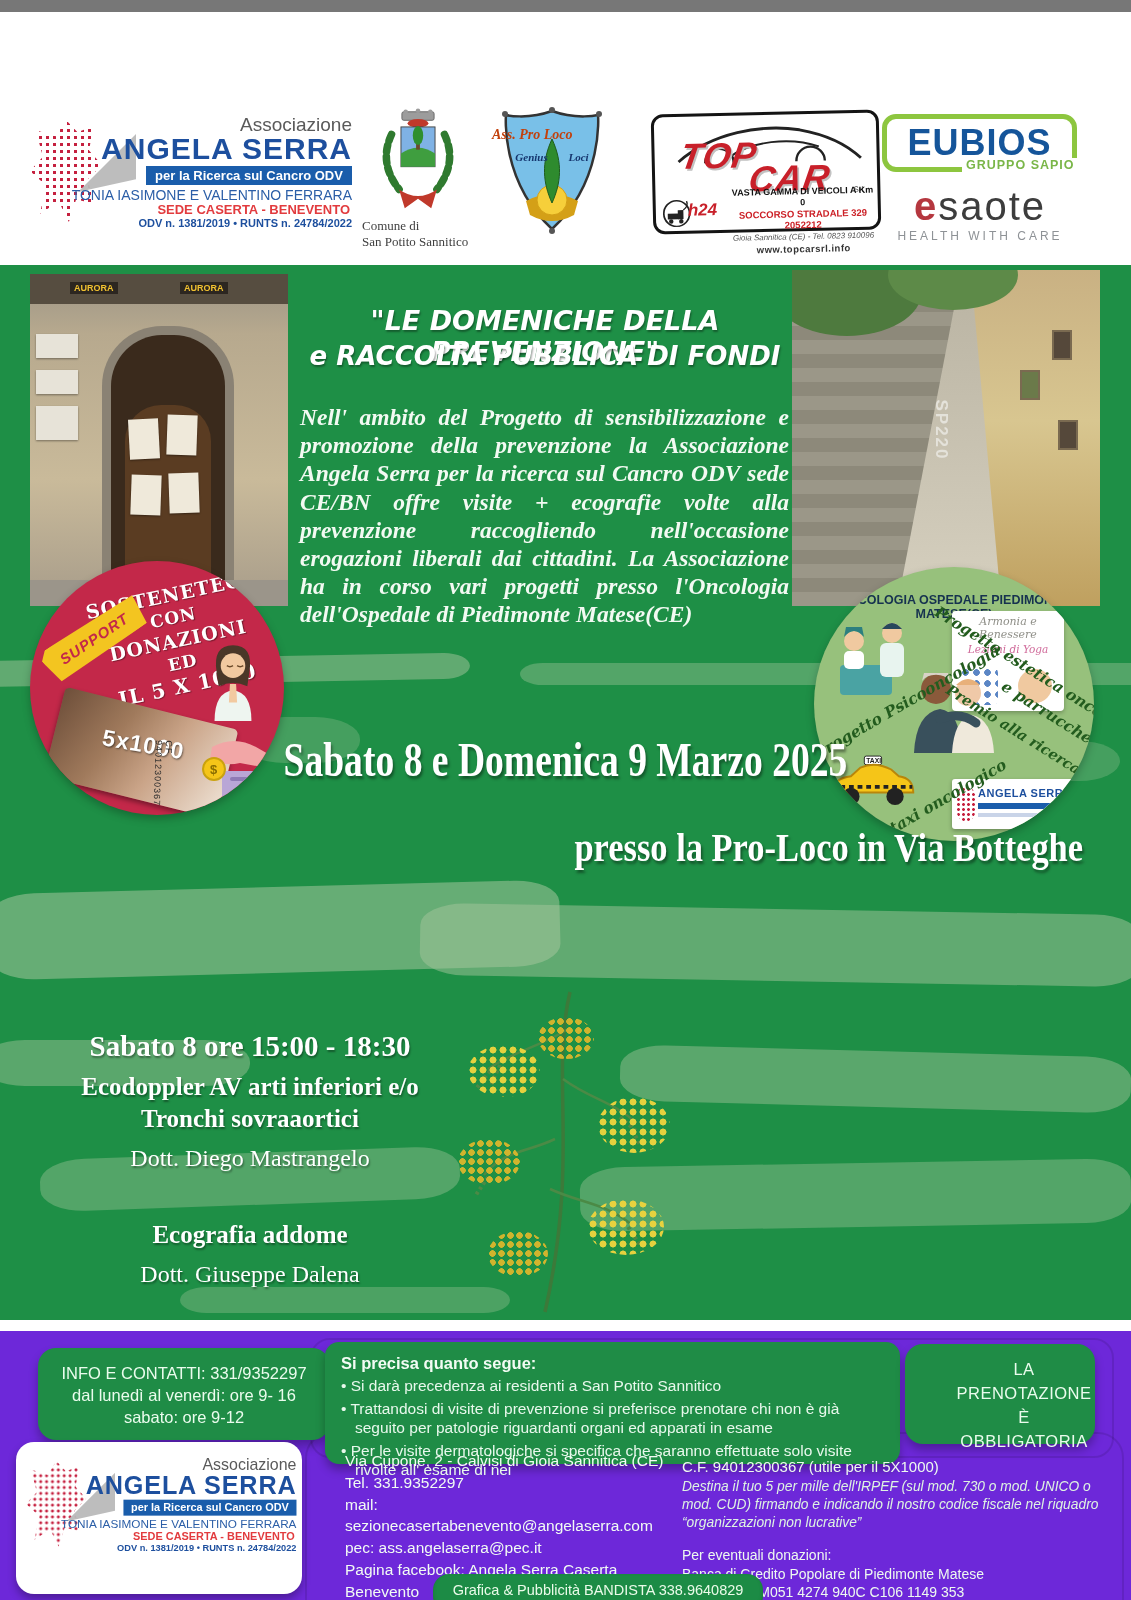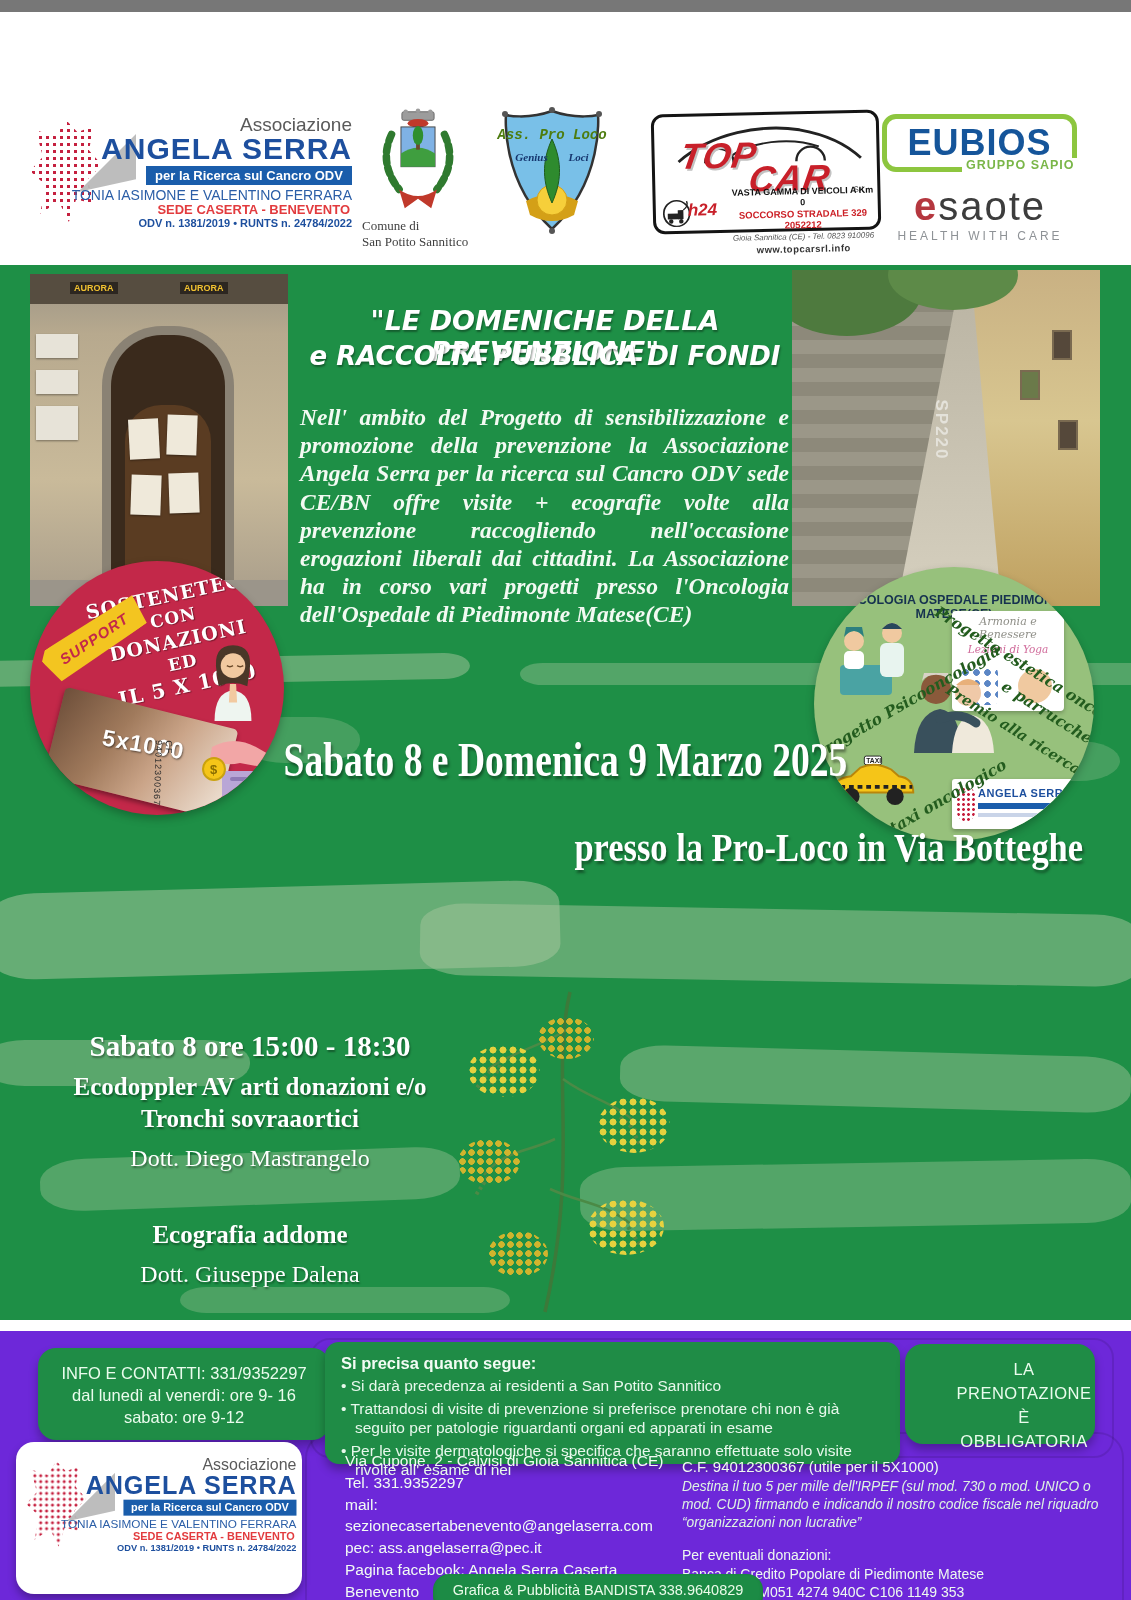--- a/index.html
+++ b/index.html
@@ -20,22 +20,22 @@
   .aslogo .assede{position:absolute;right:2px;top:88px;font-size:13px;font-weight:bold;color:#e23b3e;}
   .aslogo .asreg{position:absolute;right:0;top:103px;font-size:11px;font-weight:bold;color:#1d4f9e;}
   .aslogo .asdots{position:absolute;left:0;top:6px;width:72px;height:102px;
       background:radial-gradient(#c5203f 1.6px,rgba(0,0,0,0) 2px);background-size:7px 7px;
       clip-path:polygon(50% 0,66% 12%,88% 6%,82% 30%,100% 44%,80% 58%,90% 82%,64% 78%,54% 100%,40% 80%,14% 92%,22% 64%,0 50%,18% 36%,8% 10%,36% 16%);}
   .aslogo .astri{position:absolute;left:48px;top:20px;width:58px;height:58px;background:#b9b9b9;
       clip-path:polygon(100% 0,100% 78%,0 100%);opacity:.95;}
 
   
   .capt{font-family:"Liberation Serif",serif;color:#3f3f3f;font-size:13px;line-height:16px;}
-  .plline1{position:absolute;left:0;top:22px;width:100%;text-align:center;font-family:Liberation Mono, monospace;
-           font-weight:bold;font-style:italic;color:#4d7c0f;font-size:14px;}
+  .plline1{position:absolute;left:0;top:22px;width:100%;text-align:left;font-family:Liberation Serif, serif;
+           font-weight:bold;font-style:italic;color:#c2410c;font-size:14px;}
   .plline2{position:absolute;left:0;top:46px;width:100%;text-align:center;font-family:"Liberation Serif",serif;
            font-weight:bold;font-style:italic;color:#15356e;font-size:11px;word-spacing:18px;}
   .topcar{position:absolute;left:652px;top:100px;width:222px;height:114px;background:#fff;border:3px solid #141414;
           border-radius:12px;transform:rotate(-1.3deg);}
   .tcword{position:absolute;font-weight:bold;font-style:italic;color:#c8202a;text-shadow:2px 2px 0 #c2c2c2;
           font-size:36px;letter-spacing:1px;line-height:1;}
   .tclines{position:absolute;left:76px;top:72px;width:142px;text-align:center;line-height:10.5px;}
   .eubios{position:absolute;left:882px;top:102px;width:185px;height:48px;border:5px solid #8dc63f;border-radius:14px;
           display:flex;align-items:center;justify-content:center;}
   .eubios .ename{font-size:36px;font-weight:bold;color:#15559a;letter-spacing:1px;}
@@ -387,21 +387,21 @@
       <div class="mimo" style="left:38px;top:58px;width:72px;height:52px;"></div>
       <div class="mimo mimo2" style="left:108px;top:30px;width:56px;height:42px;"></div>
       <div class="mimo" style="left:168px;top:110px;width:72px;height:56px;"></div>
       <div class="mimo mimo2" style="left:28px;top:152px;width:62px;height:46px;"></div>
       <div class="mimo" style="left:158px;top:212px;width:76px;height:56px;"></div>
       <div class="mimo mimo2" style="left:58px;top:244px;width:60px;height:46px;"></div>
     </div>
 
     <div class="colL srf wshad">
       <div class="schH abs ctr" style="left:0;top:765px;width:420px;">Sabato 8 ore 15:00 - 18:30</div>
-      <div class="schE abs ctr" style="left:0;top:808px;width:420px;">Ecodoppler AV arti donazioni e/o</div>
+      <div class="schE abs ctr" style="left:0;top:808px;width:420px;">Ecodoppler AV arti inferiori e/o</div>
       <div class="schE abs ctr" style="left:0;top:840px;width:420px;">Tronchi sovraaortici</div>
       <div class="schD abs ctr" style="left:0;top:880px;width:420px;">Dott. Diego Mastrangelo</div>
       <div class="schE abs ctr" style="left:0;top:956px;width:420px;">Ecografia addome</div>
       <div class="schD abs ctr" style="left:0;top:996px;width:420px;">Dott. Giuseppe Dalena</div>
     </div>
     <div class="colR srf wshad">
       
       
       
       

